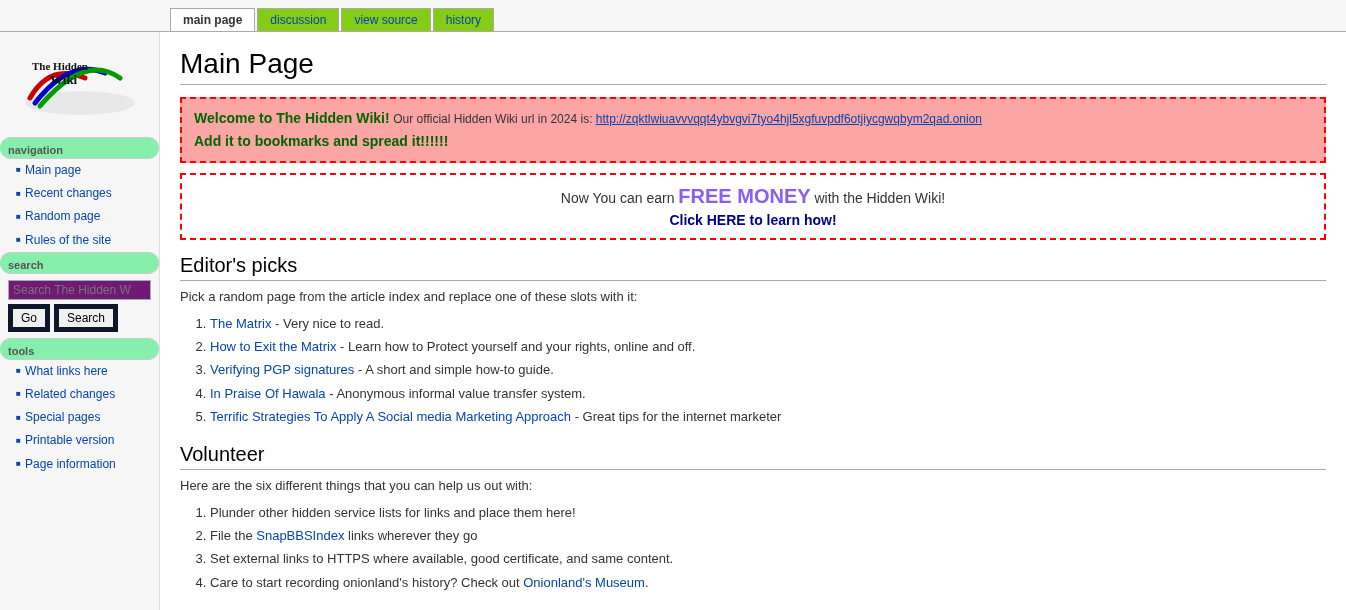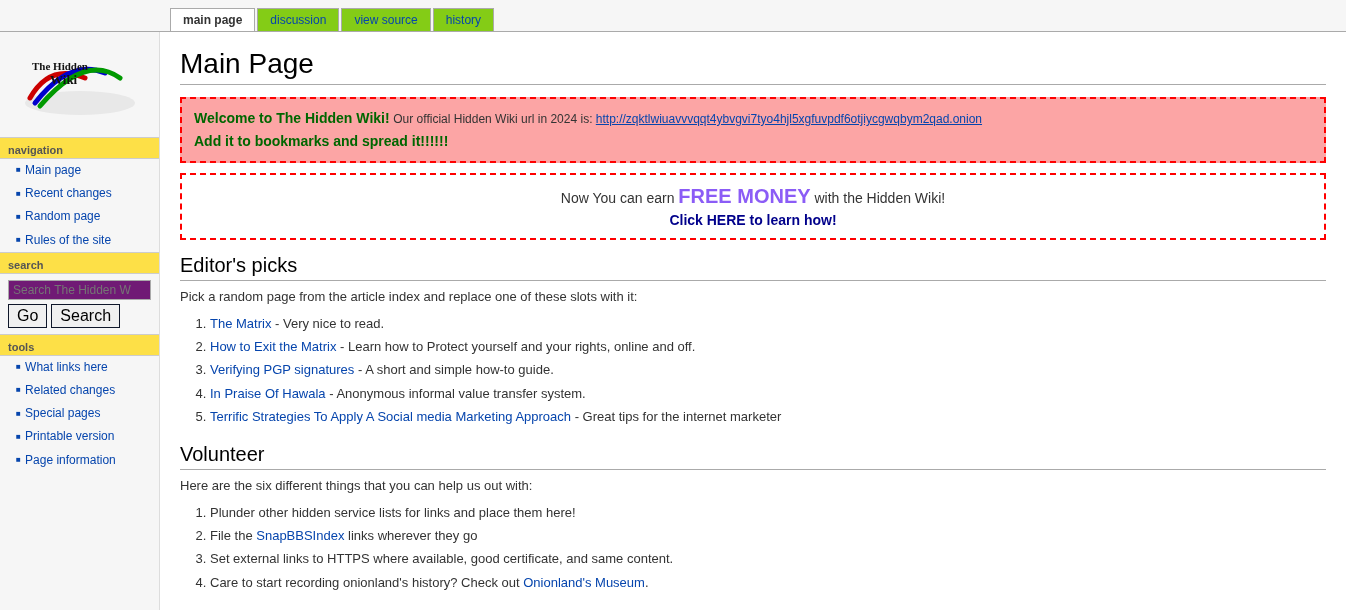--- a/index.html
+++ b/index.html
@@ -54,24 +54,25 @@
     .logo-svg {
       width: 120px;
       height: 70px;
     }
 
     .sidebar-section-title {
       font-weight: bold;
       font-size: 11px;
       color: #555;
       padding: 6px 8px 2px 8px;
-      background: #fde047;
+      background: #86efac;
       border-top: 1px solid #ccc;
       border-bottom: 1px solid #ccc;
       text-transform: lowercase;
+      border-radius: 11px;
     }
 
     .sidebar-link {
       display: block;
       padding: 2px 8px 2px 16px;
       color: #0645ad;
       text-decoration: none;
       font-size: 12px;
       line-height: 1.6;
     }
@@ -94,22 +95,22 @@
       background: #701a75;
       color: #999;
     }
     #search-buttons {
       margin-top: 4px;
       display: flex;
       gap: 4px;
     }
     .search-btn {
       padding: 2px 8px;
-      font-size: 16px;
-      border: 1px solid #0f172a;
+      font-size: 12px;
+      border: 5px solid #0f172a;
       background: #f0f0f0;
       cursor: pointer;
     }
 
     
     #main-content {
       flex: 1;
       background: #fff;
       padding: 16px 20px;
       overflow: auto;

